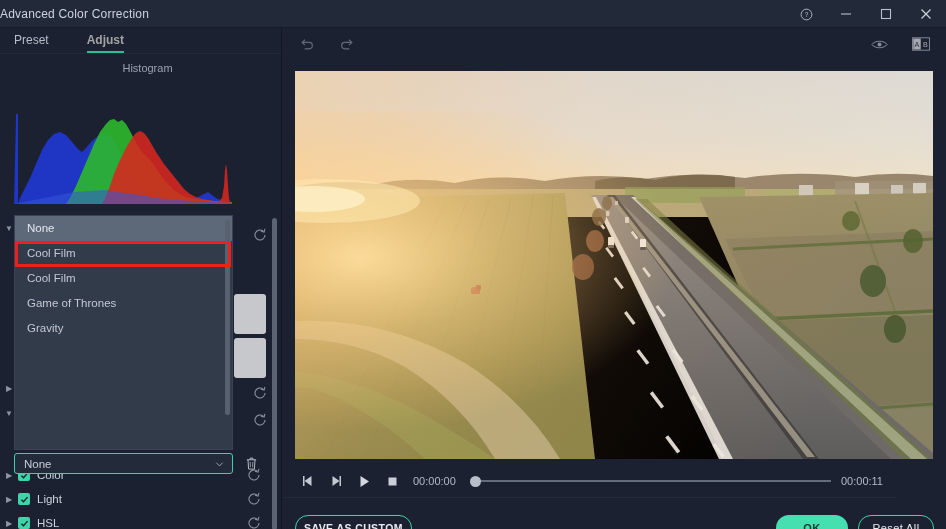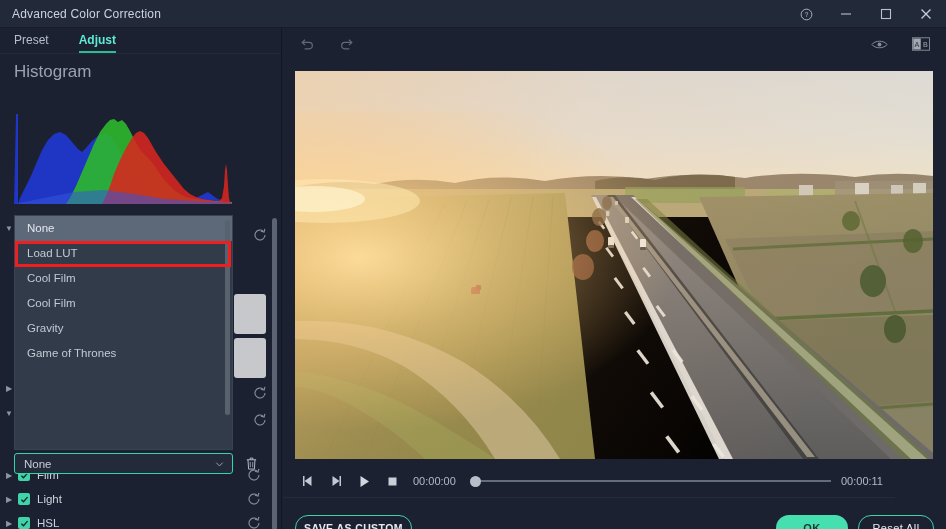--- a/index.html
+++ b/index.html
@@ -12,45 +12,45 @@
     position:relative;
   }
 
   
   #titlebar {
     position:absolute; left:0; top:0; width:946px; height:28px;
     background:#222a3a;
     border-bottom:1px solid #161c28;
     display:flex; align-items:center;
   }
-  #title-text { margin-left:12px; font-size:12px; color:#cdd3de; letter-spacing:.2px; }
+  #title-text { font-size:12px; color:#cdd3de; letter-spacing:.2px; }
   #win-btns { position:absolute; right:0; top:0; height:28px; display:flex; align-items:center; }
   .win-btn {
     width:40px; height:28px; display:flex; align-items:center; justify-content:center;
     color:#b9c0cc; font-size:13px; cursor:default;
   }
   .win-btn svg { display:block; }
 
   
   #left-panel {
     position:absolute; left:0; top:28px; width:282px; height:501px;
     background:#1b2130;
     border-right:1px solid #12171f;
   }
   #tabs {
     height:26px; display:flex; align-items:flex-end;
-    padding-left:14px; gap:30px; border-bottom:1px solid #232b3a;
+    padding-left:14px; gap:38px; border-bottom:1px solid #232b3a;
   }
   .tab {
     font-size:12px; color:#b7bdc9; padding-bottom:4px;
     border-bottom:2px solid transparent; cursor:default;
   }
-  .tab.active { color:#5eead4; border-bottom-color:#2bbd94; font-weight:bold; }
-
-  #hist-label { padding:8px 0 4px 14px; font-size:17px; color:#9aa2b1; }
+  .tab.active { color:#a3a3a3; border-bottom-color:#2bbd94; font-weight:bold; }
+
+  #hist-label { padding:8px 0 4px 14px; font-size:11px; color:#9aa2b1;text-align:center; }
 
   
   #histogram {
     position:absolute; left:14px; top:58px; width:218px; height:118px;
     background:#1b2130;
   }
   #histogram svg { display:block; }
 
   
   .reset-ico {
@@ -250,25 +250,24 @@
         <path d="M13 8a5 5 0 1 1-1.8-3.85" fill="none" stroke="#aeb5c1" stroke-width="1.1"></path>
         <path d="M12.9 1.8 L12.1 5.1 L8.9 4.3" fill="none" stroke="#aeb5c1" stroke-width="1.1"></path>
       </svg>
   </div>
   <div class="sec-arrow" style="position:absolute; left:0px; top:196px;">▼</div>
   <div class="sec-arrow" style="position:absolute; left:0px; top:356px;">▶</div>
   <div class="sec-arrow" style="position:absolute; left:0px; top:381px;">▼</div>
 
   <div id="lut-list">
     <div class="lut-item selected">None</div>
-    <div class="lut-item highlighted">Load LUT</div>
     <div class="lut-item">Cool Film</div>
     <div class="lut-item">Cool Film</div>
+    <div class="lut-item">Game of Thrones</div>
     <div class="lut-item">Gravity</div>
-    <div class="lut-item">Game of Thrones</div>
     <div id="lut-scroll-thumb"></div>
     <div id="red-box"></div>
   </div>
 
   <div id="lut-select">
     <span id="lut-select-label">None</span>
     <span id="lut-caret">
       <svg width="9" height="9" viewBox="0 0 10 10">
           <path d="M1.5 3 L5 6.6 L8.5 3" fill="none" stroke="#9aa2b1" stroke-width="1.1"></path>
         </svg>
@@ -282,21 +281,21 @@
       </svg>
   </div>
 
   <div class="section-row" style="top:435px;">
     <span class="sec-arrow">▶</span>
     <span class="sec-check">
       <svg width="9" height="9" viewBox="0 0 10 10">
           <path d="M1.6 5.2 L3.9 7.5 L8.4 2.4" fill="none" stroke="#1b2130" stroke-width="1.5"></path>
         </svg>
     </span>
-    <span class="sec-label">Film</span>
+    <span class="sec-label">Color</span>
     <span class="sec-reset">
       <svg width="16" height="16" viewBox="0 0 16 16">
           <path d="M13 8a5 5 0 1 1-1.8-3.85" fill="none" stroke="#aeb5c1" stroke-width="1.1"></path>
           <path d="M12.9 1.8 L12.1 5.1 L8.9 4.3" fill="none" stroke="#aeb5c1" stroke-width="1.1"></path>
         </svg>
     </span>
   </div>
 
   <div class="section-row" style="top:459px;">
     <span class="sec-arrow">▶</span>

